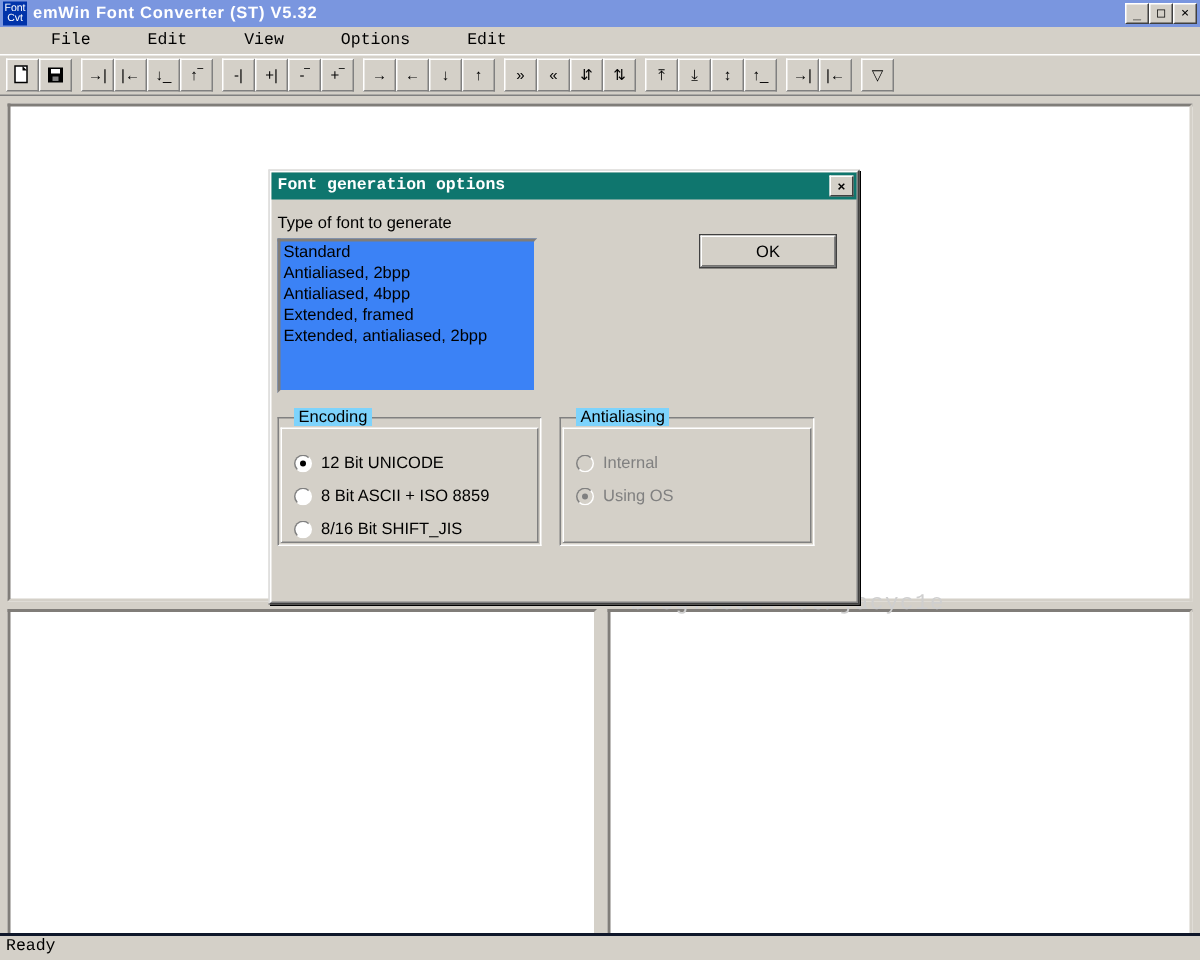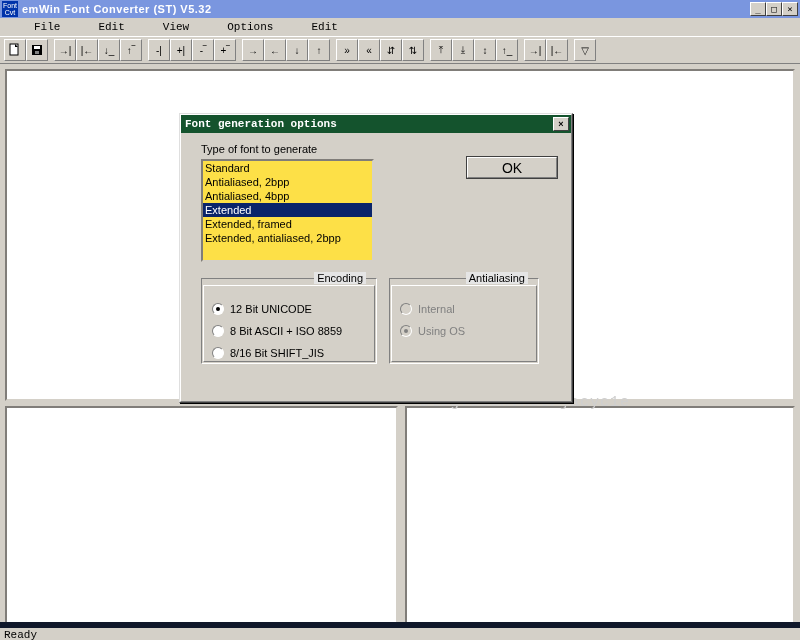--- a/index.html
+++ b/index.html
@@ -22,43 +22,43 @@
 .tb-sep { width: 6px; }
 .tb-btn svg { width: 14px; height: 14px; }
 
 
 .main { position: relative; height: 556px; background: #d4d0c8; }
 .pane-top { position: absolute; top: 5px; left: 5px; right: 5px; height: 332px; background: #fff; border: 2px inset #d4d0c8; }
 .pane-bl { position: absolute; top: 342px; left: 5px; width: 393px; height: 260px; background: #fff; border: 2px inset #d4d0c8; }
 .pane-br { position: absolute; top: 342px; right: 5px; width: 390px; height: 260px; background: #fff; border: 2px inset #d4d0c8; }
 
 
-.statusbar { position: absolute; bottom: 0; left: 0; right: 0; height: 18px; background: #d4d0c8; border-top: 6px solid #0f172a; padding: 1px 4px; font-family: "Courier New", monospace; font-size: 11px; }
+.statusbar { position: absolute; bottom: 0; left: 0; right: 0; height: 18px; background: #d4d0c8; border-top: 2px solid #0f172a; padding: 1px 4px; font-family: "Courier New", monospace; font-size: 11px; }
 
 
 .dialog { position: absolute; top: 113px; left: 179px; width: 394px; height: 290px; background: #d4d0c8; border: 1px solid #404040; border-top-color: #dfdfdf; border-left-color: #dfdfdf; box-shadow: 1px 1px 0 #000; }
 .dialog-inner { border: 1px solid #fff; border-right-color: #808080; border-bottom-color: #808080; height: 100%; }
-.dlg-title { height: 18px; background: #14532d; display: flex; align-items: center; padding: 0 2px; color: #fff; font-weight: bold; font-family: "Courier New", monospace; font-size: 11px; }
+.dlg-title { height: 18px; background: #0f766e; display: flex; align-items: center; padding: 0 2px; color: #fff; font-weight: bold; font-family: "Courier New", monospace; font-size: 11px; }
 .dlg-title-text { flex: 1; padding-left: 2px; }
 .dlg-close { width: 16px; height: 14px; background: #d4d0c8; border: 1px solid #fff; border-right-color: #404040; border-bottom-color: #404040; color: #000; font-size: 9px; display: flex; align-items: center; justify-content: center; font-family: sans-serif; }
-.dlg-body { padding: 10px 20px; }
+.dlg-body { padding: 10px 4px; }
 .dlg-label { font-size: 11px; margin-bottom: 4px; }
 
-.listbox { width: 173px; height: 103px; background: #fde047; border: 2px inset #d4d0c8; overflow: hidden; font-size: 11px; }
+.listbox { width: 173px; height: 103px; background: #3b82f6; border: 2px inset #d4d0c8; overflow: hidden; font-size: 11px; }
 .list-item { padding: 0 2px; height: 14px; line-height: 14px; white-space: nowrap; }
 .list-item.selected { background: #0a246a; color: #fff; }
 
-.btn { width: 92px; height: 23px; background: #d4d0c8; border: 1px solid #404040; font-size: 14px; display: flex; align-items: center; justify-content: center; }
+.btn { width: 92px; height: 23px; background: #d4d0c8; border: 1px solid #404040; font-size: 11px; display: flex; align-items: center; justify-content: center; }
 .btn-inner { border: 1px solid #fff; border-right-color: #808080; border-bottom-color: #808080; width: 100%; height: 100%; display: flex; align-items: center; justify-content: center; }
 .btn.default { box-shadow: inset 0 0 0 1px #000; }
 .btn-stack { position: absolute; top: 42px; right: 14px; display: flex; flex-direction: column; gap: 9px; }
 
 .fieldset { position: relative; border: 1px solid #808080; border-right-color: #fff; border-bottom-color: #fff; padding: 12px 10px 10px; margin-top: 2px; }
 .fieldset::after { content: ""; position: absolute; inset: 1px; border: 1px solid #fff; border-right-color: #808080; border-bottom-color: #808080; pointer-events: none; }
-.fieldset legend { position: relative; z-index: 1; background: #e5e5e5; padding: 0 3px; font-size: 11px; text-align: right; }
+.fieldset legend { position: relative; z-index: 1; background: #7dd3fc; padding: 0 3px; font-size: 11px; }
 .fs-row { display: flex; gap: 12px; margin-top: 8px; align-items: flex-start; }
 .radio-row { display: flex; align-items: center; gap: 6px; margin: 4px 0; height: 18px; font-size: 11px; }
 .radio { width: 12px; height: 12px; border-radius: 50%; background: #fff; border: 1px solid #808080; border-right-color: #fff; border-bottom-color: #fff; display: flex; align-items: center; justify-content: center; }
 .radio.checked::after { content: ""; width: 4px; height: 4px; border-radius: 50%; background: #000; }
 .radio.dis { background: #d4d0c8; }
 .radio.dis.checked::after { background: #808080; }
 .disabled { color: #808080; }
 
 
 .watermark { position: absolute; top: 330px; left: 420px; font-family: "Courier New", monospace; font-size: 15px; color: #cfcfcf; letter-spacing: 1px; pointer-events: none;}
@@ -147,21 +147,20 @@
   <div class="dlg-title">
     <div class="dlg-title-text">Font generation options</div>
     <div class="dlg-close">×</div>
   </div>
   <div class="dlg-body">
     <div class="dlg-label">Type of font to generate</div>
     <div class="listbox" id="typeList">
           <div class="list-item">Standard</div>
           <div class="list-item">Antialiased, 2bpp</div>
           <div class="list-item">Antialiased, 4bpp</div>
-          <div class="list-item selected">Extended</div>
           <div class="list-item">Extended, framed</div>
           <div class="list-item">Extended, antialiased, 2bpp</div>
         </div>
 
     <div class="btn-stack">
       <div class="btn default">
             <div class="btn-inner">OK</div>
           </div>
     </div>
 
@@ -176,21 +175,21 @@
               <div class="radio-row">
                 <span class="radio"></span>
                 <span>8 Bit ASCII + ISO 8859</span>
               </div>
               <div class="radio-row">
                 <span class="radio"></span>
                 <span>8/16 Bit SHIFT_JIS</span>
               </div>
             </div>
       </fieldset>
-      <fieldset class="fieldset" style="width:150px;height:92px">
+      <fieldset class="fieldset" style="width:170px;height:92px">
         <legend>Antialiasing</legend>
         <div id="aaOpts">
               <div class="radio-row disabled">
                 <span class="radio dis"></span>
                 <span>Internal</span>
               </div>
               <div class="radio-row disabled">
                 <span class="radio dis checked"></span>
                 <span>Using OS</span>
               </div>

